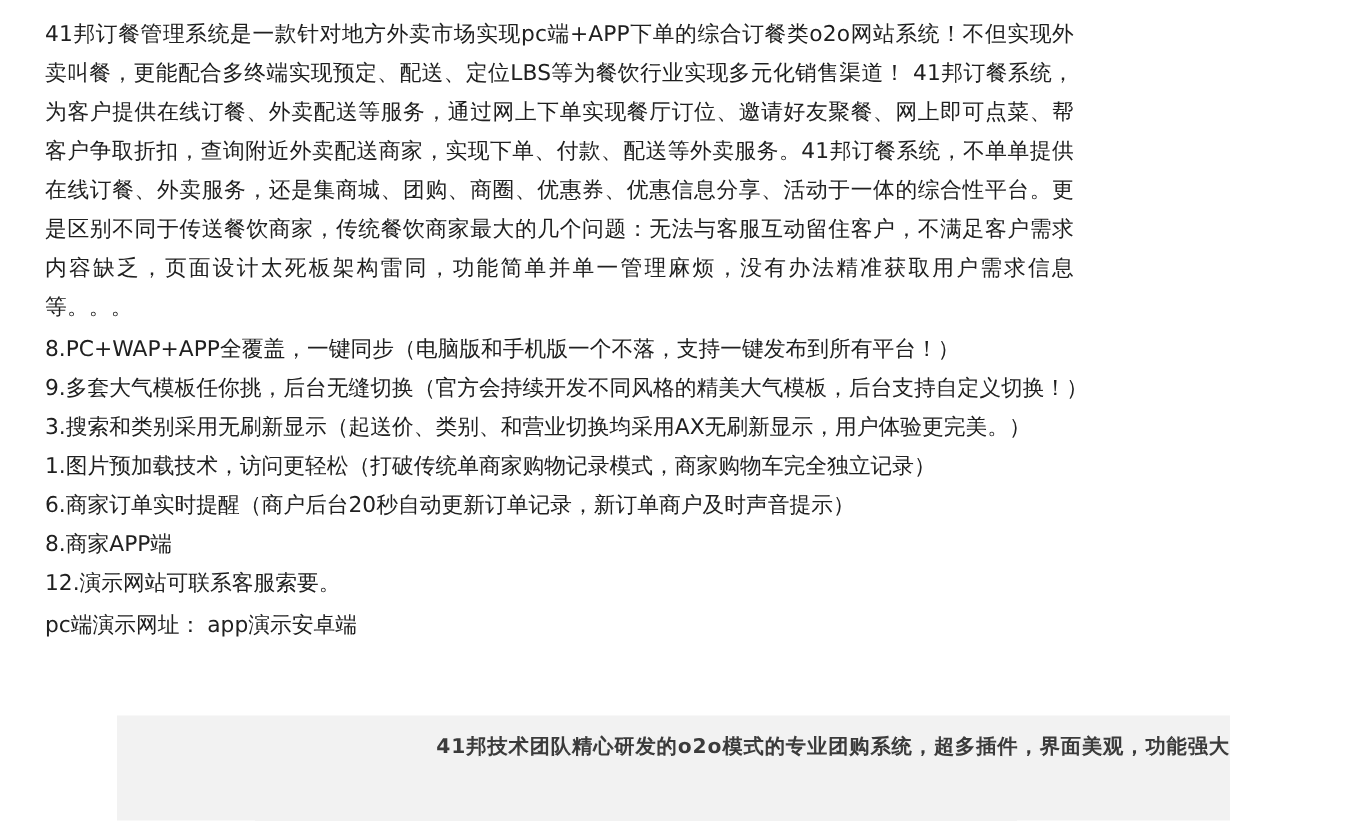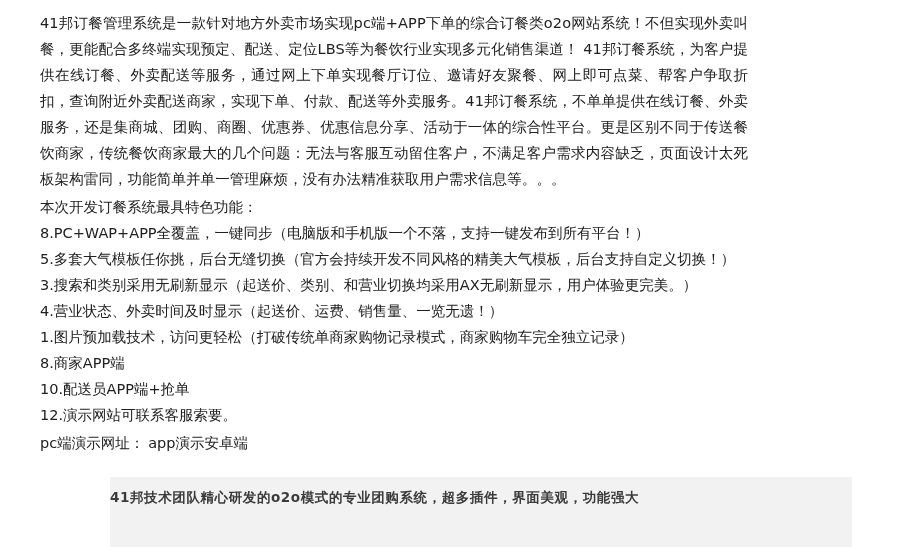--- a/index.html
+++ b/index.html
@@ -12,22 +12,21 @@
     background: #ffffff;
     font-family: "DejaVu Sans", "Liberation Sans", sans-serif;
     color: #1a1a1a;
     overflow: hidden;
   }
   .page {
     position: relative;
     width: 728px;
     height: 547px;
     box-sizing: border-box;
-    padding: 10px 12px 0 8px;
-    margin-left: 32px;
+    padding: 10px 12px 0 30px;
   }
   .para {
     font-size: 14.5px;
     line-height: 26px;
     text-align: justify;
     text-justify: inter-ideograph;
     letter-spacing: 0.1px;
     margin: 0 0 0 0;
     color: #202020;
   }
@@ -72,44 +71,42 @@
     width: 742px;
     height: 70px;
     background: #f2f2f2;
     overflow: hidden;
   }
   .banner-text {
     position: absolute;
     left: 0;
     right: 0;
     top: 12px;
-    text-align: left;
+    text-align: right;
     font-size: 13.5px;
     font-weight: bold;
     color: #3b3b3b;
     letter-spacing: 0.6px;
   }
 </style>
 </head>
 <body>
 
 <div class="page">
 
   <p class="para lead">41邦订餐管理系统是一款针对地方外卖市场实现pc端+APP下单的综合订餐类o2o网站系统！不但实现外卖叫餐，更能配合多终端实现预定、配送、定位LBS等为餐饮行业实现多元化销售渠道！ 41邦订餐系统，为客户提供在线订餐、外卖配送等服务，通过网上下单实现餐厅订位、邀请好友聚餐、网上即可点菜、帮客户争取折扣，查询附近外卖配送商家，实现下单、付款、配送等外卖服务。41邦订餐系统，不单单提供在线订餐、外卖服务，还是集商城、团购、商圈、优惠券、优惠信息分享、活动于一体的综合性平台。更是区别不同于传送餐饮商家，传统餐饮商家最大的几个问题：无法与客服互动留住客户，不满足客户需求内容缺乏，页面设计太死板架构雷同，功能简单并单一管理麻烦，没有办法精准获取用户需求信息等。。。</p>
 
-  <div class="line feature-head">本次开发订餐系统最具特色功能：</div>
 
   <ul class="list">
     <li>8.PC+WAP+APP全覆盖，一键同步（电脑版和手机版一个不落，支持一键发布到所有平台！）</li>
-    <li>5.多套大气模板任你挑，后台无缝切换（官方会持续开发不同风格的精美大气模板，后台支持自定义切换！）</li>
+    <li>9.多套大气模板任你挑，后台无缝切换（官方会持续开发不同风格的精美大气模板，后台支持自定义切换！）</li>
     <li>3.搜索和类别采用无刷新显示（起送价、类别、和营业切换均采用AX无刷新显示，用户体验更完美。）</li>
-    <li>4.营业状态、外卖时间及时显示（起送价、运费、销售量、一览无遗！）</li>
     <li>1.图片预加载技术，访问更轻松（打破传统单商家购物记录模式，商家购物车完全独立记录）</li>
+    <li>6.商家订单实时提醒（商户后台20秒自动更新订单记录，新订单商户及时声音提示）</li>
     <li>8.商家APP端</li>
-    <li>10.配送员APP端+抢单</li>
     <li>12.演示网站可联系客服索要。</li>
   </ul>
 
   <div class="demo-line">
     <span>pc端演示网址：</span><a class="demo-link" href="#">app演示安卓端</a>
   </div>
 
   <div class="banner">
     <div class="banner-text">41邦技术团队精心研发的o2o模式的专业团购系统，超多插件，界面美观，功能强大</div>
   </div>

